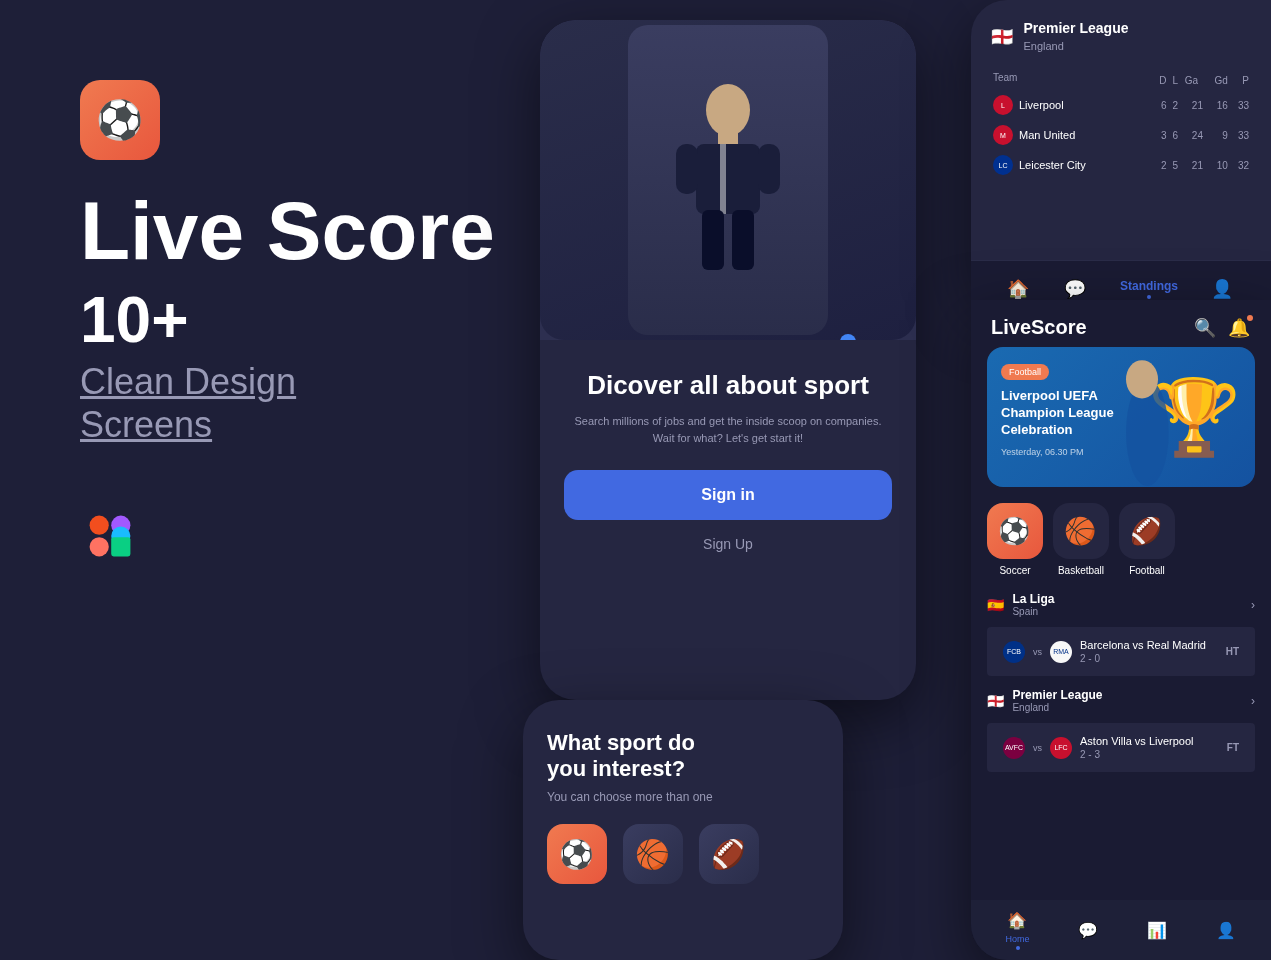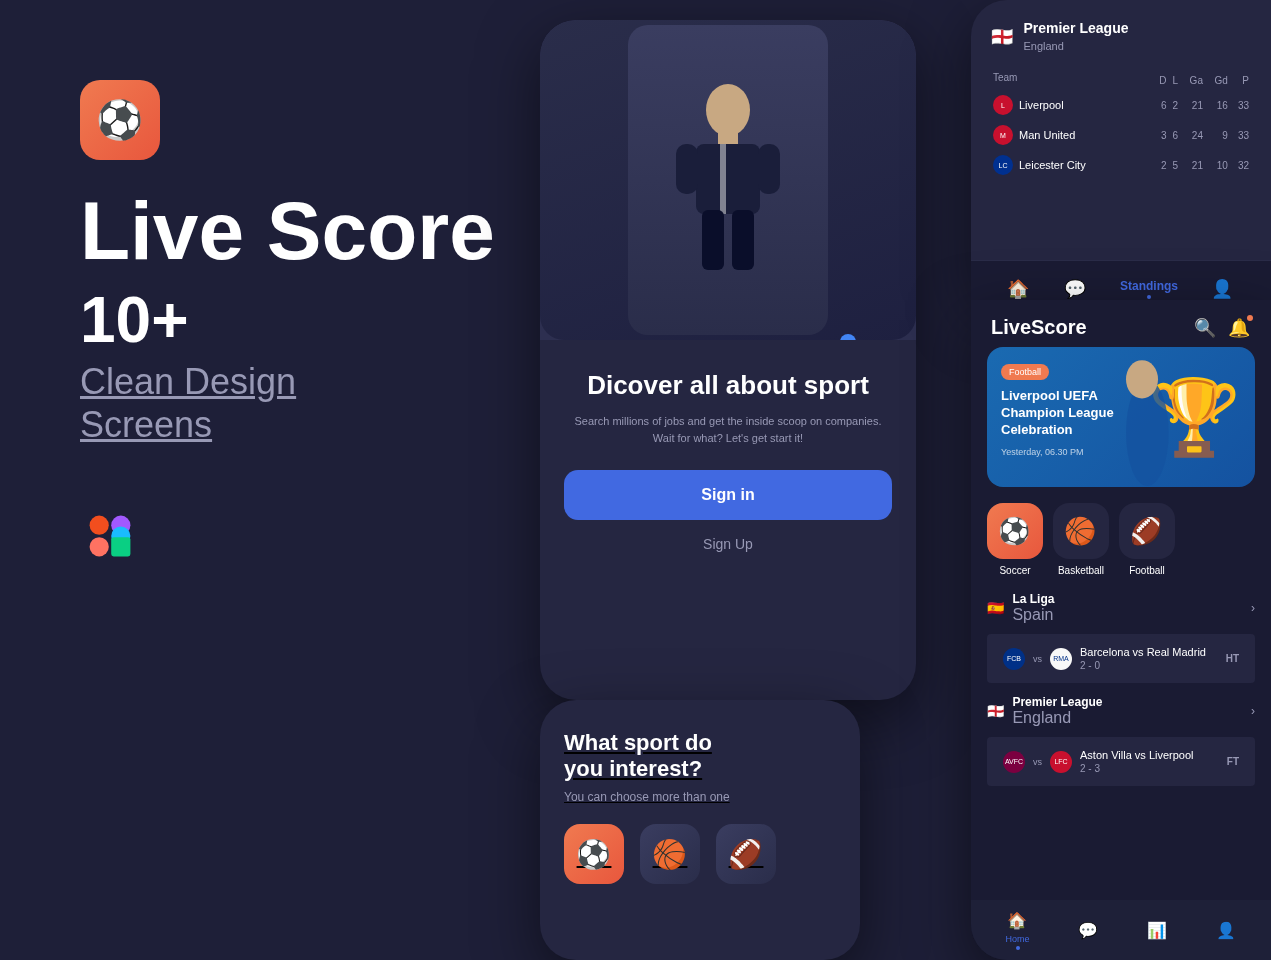--- a/index.html
+++ b/index.html
@@ -161,30 +161,29 @@
     .signup-link {
       text-align: center;
       color: #9899b5;
       font-size: 14px;
       cursor: pointer;
     }
 
     
     .phone-middle-bottom {
       position: absolute;
-      left: 540px;
+      left: 523px;
       top: 700px;
       width: 320px;
       height: 260px;
       background: #252641;
       border-radius: 36px;
       overflow: hidden;
       box-shadow: 0 20px 60px rgba(0,0,0,0.5);
       padding: 30px 24px;
-      text-decoration: underline;
     }
 
     .sport-interest-title {
       font-size: 22px;
       font-weight: 700;
       color: white;
       margin-bottom: 8px;
     }
 
     .sport-interest-sub {
@@ -437,21 +436,21 @@
     }
 
     .league-name-main {
       color: white;
       font-size: 12px;
       font-weight: 600;
     }
 
     .league-country {
       color: #9899b5;
-      font-size: 16px;
+      font-size: 10px;
     }
 
     .league-chevron {
       margin-left: auto;
       color: #9899b5;
       font-size: 12px;
     }
 
     .match-card {
       background: #252641;
@@ -639,21 +638,21 @@
       <h4>Premier League</h4>
       <span>England</span>
     </div>
   </div>
   <table class="standings-table">
     <thead>
       <tr>
         <td style="color:#9899b5;font-size:10px;padding-bottom:6px;">Team</td>
         <td style="color:#9899b5;font-size:10px;text-align:right;">D</td>
         <td style="color:#9899b5;font-size:10px;text-align:right;">L</td>
-        <td style="color:#9899b5;font-size:10px;text-align:right;">Ga</td>
+        <td style="color:#9899b5;font-size:10px;text-align:center;">Ga</td>
         <td style="color:#9899b5;font-size:10px;text-align:right;">Gd</td>
         <td style="color:#9899b5;font-size:10px;text-align:right;">P</td>
       </tr>
     </thead>
     <tbody>
       <tr>
         <td style="padding:4px 0;">
           <div class="team-cell">
             <div class="team-badge" style="background:#c8102e;font-size:7px;color:white;width:20px;height:20px;border-radius:50%;display:flex;align-items:center;justify-content:center;">L</div>
             <span style="color:white;font-size:11px;">Liverpool</span>

